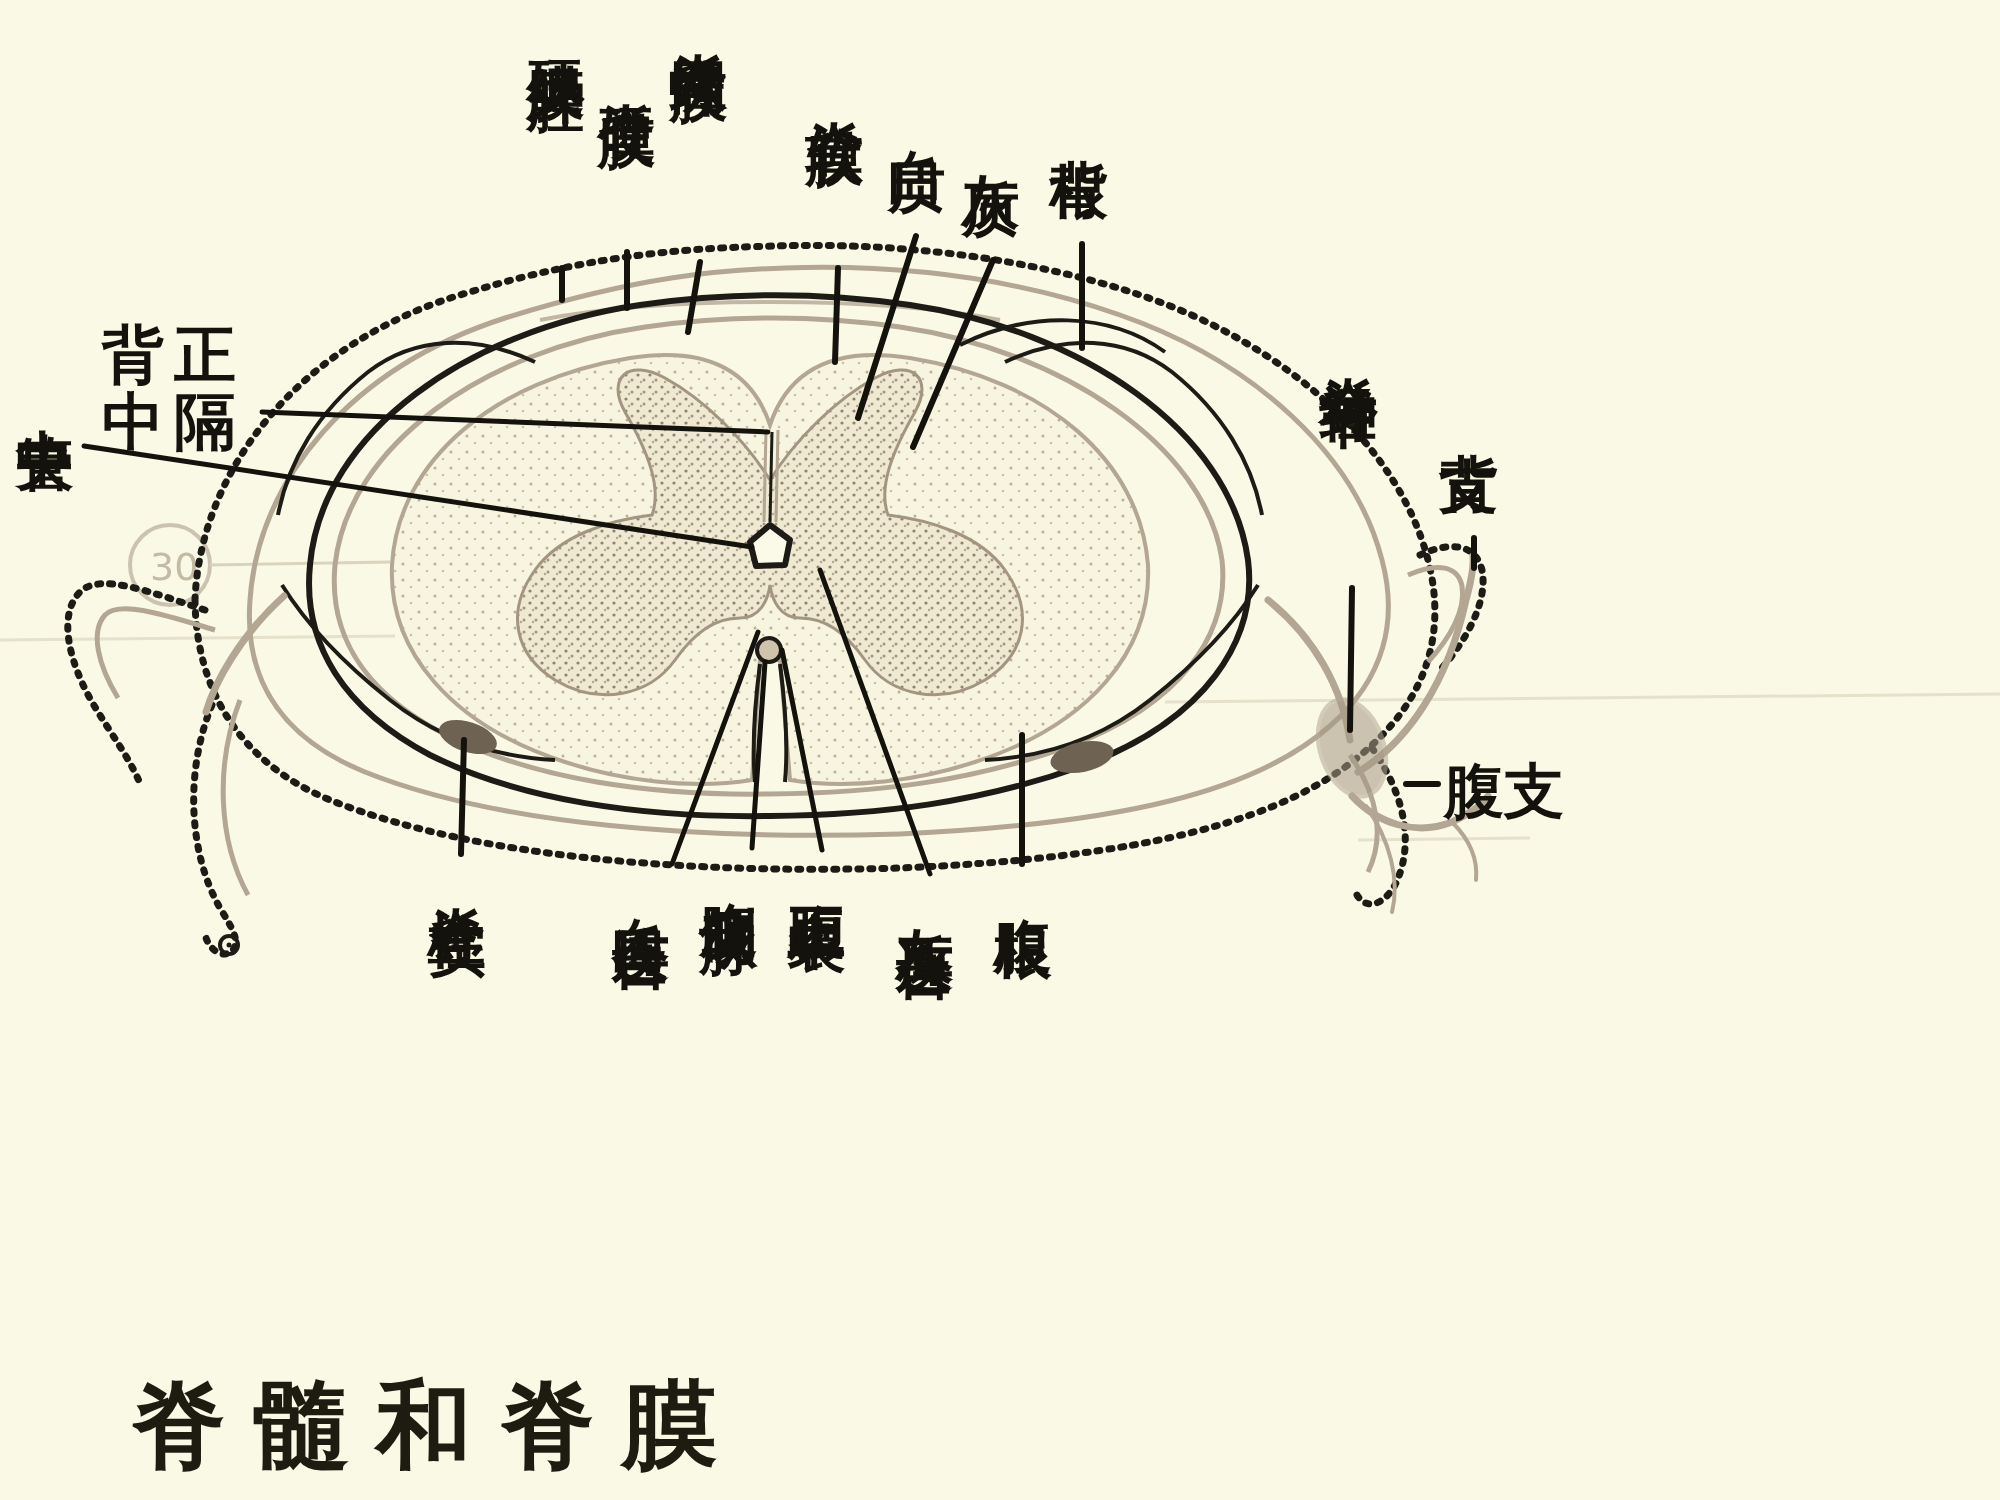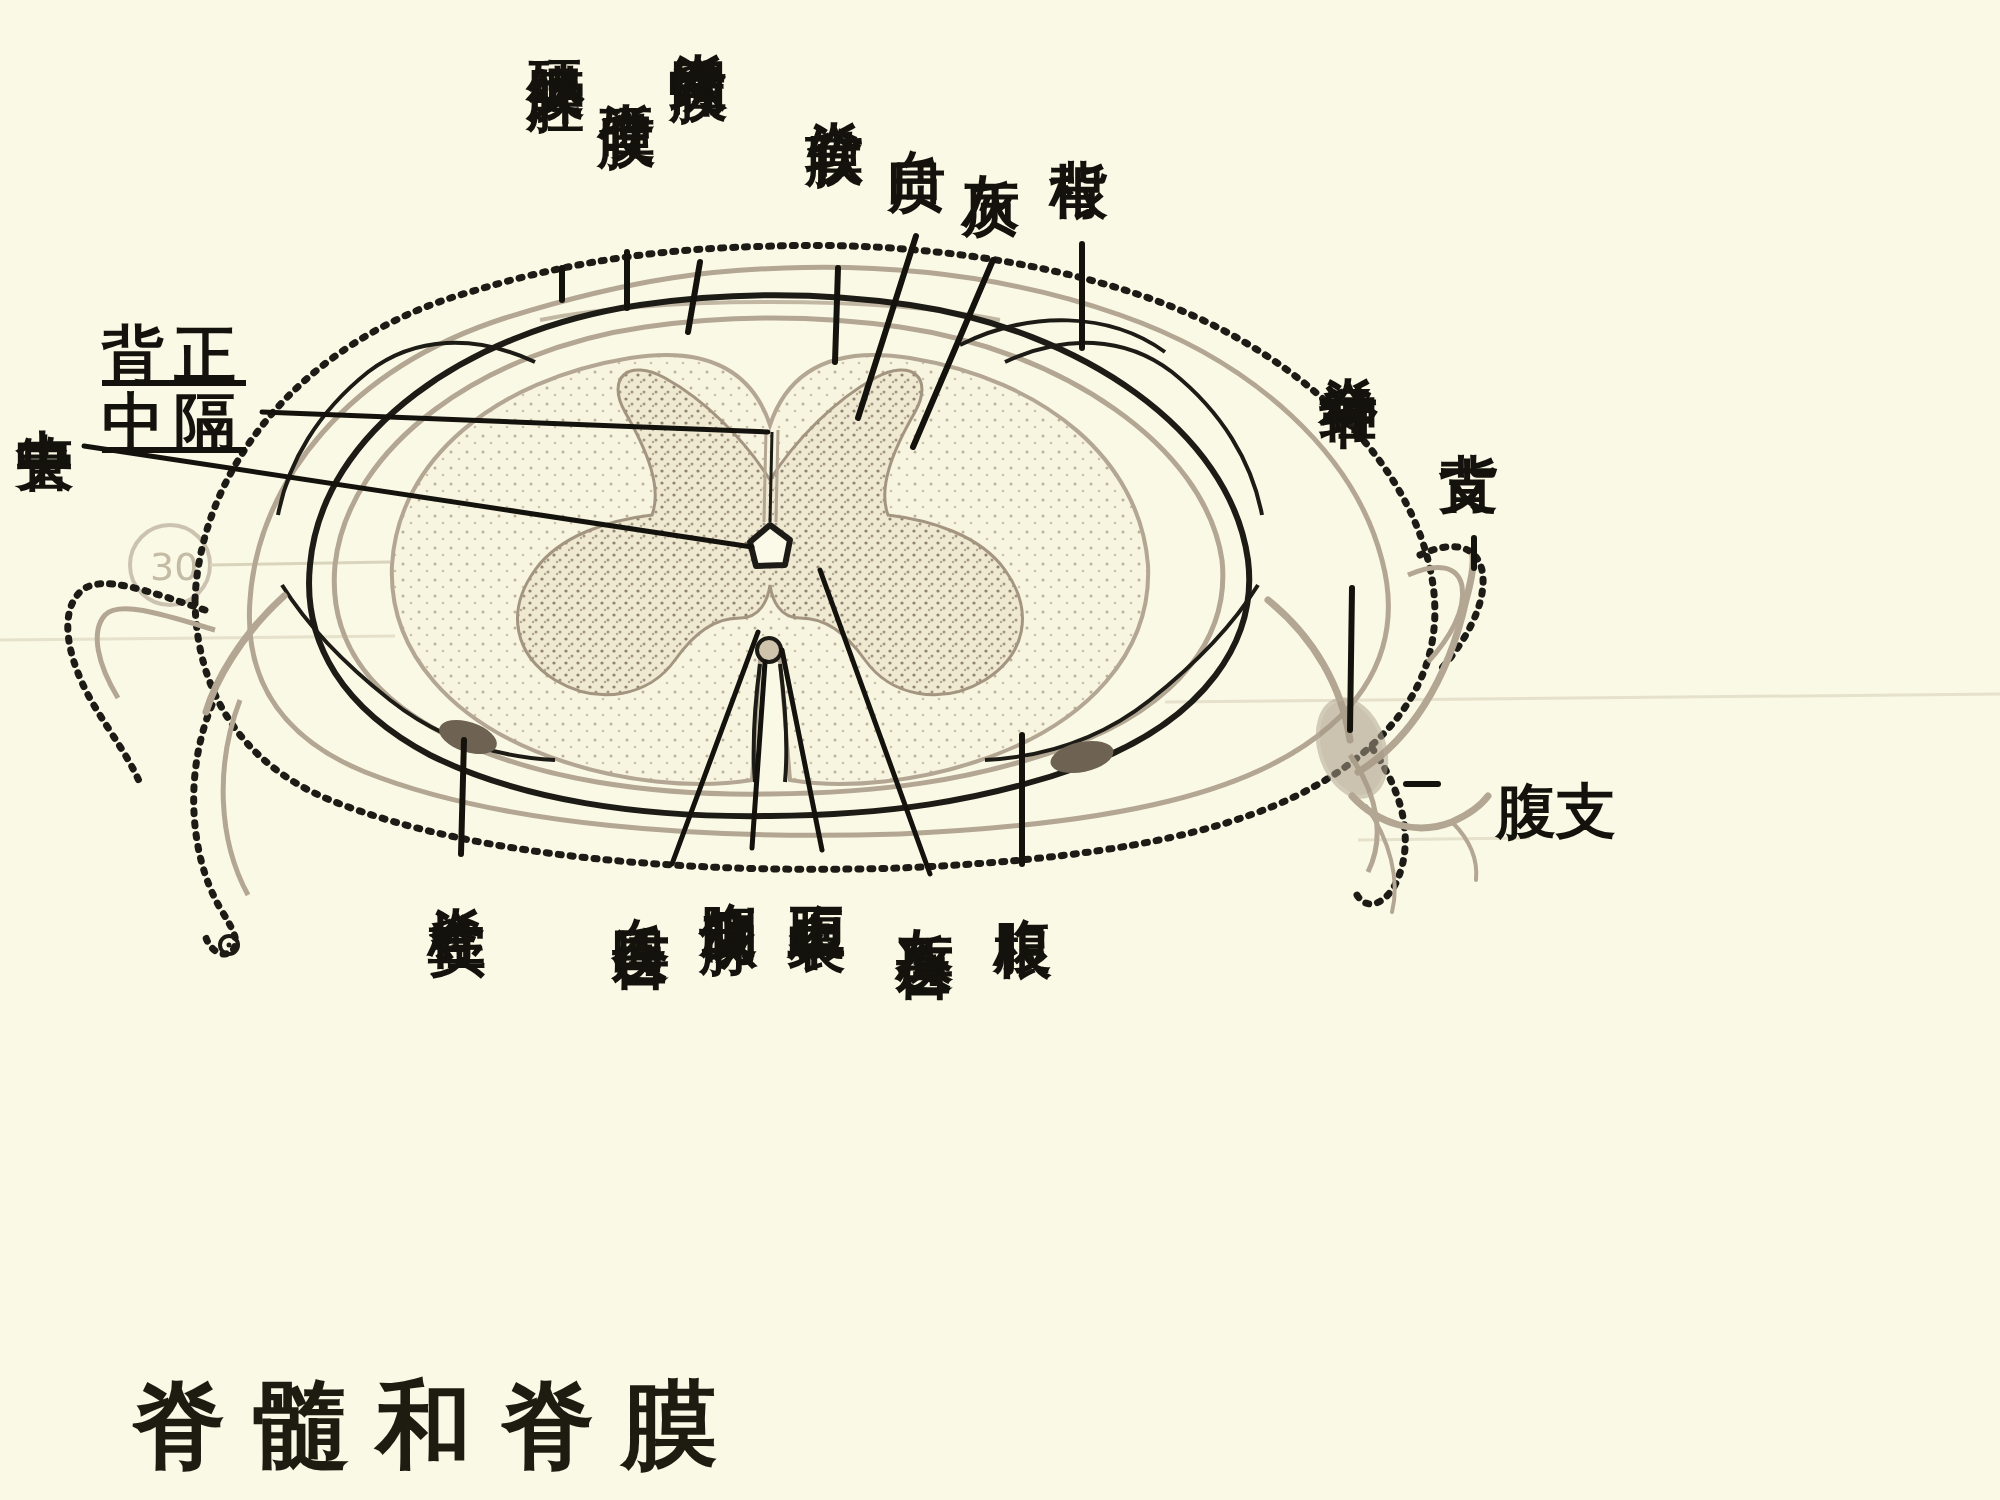--- a/index.html
+++ b/index.html
@@ -178,26 +178,26 @@
   </svg>
 
   <div class="label v" style="left:527px;top:14px;">硬膜外腔</div>
   <div class="label v" style="left:598px;top:58px;">脊硬膜</div>
   <div class="label v" style="left:670px;top:8px;">脊蛛网膜</div>
   <div class="label v" style="left:806px;top:76px;">脊软膜</div>
   <div class="label v" style="left:888px;top:104px;">白质</div>
   <div class="label v" style="left:962px;top:128px;">灰质</div>
   <div class="label v" style="left:1050px;top:112px;">背根</div>
 
-  <div class="label septum" style="left:102px;top:322px;text-decoration:underline;">背正中隔</div>
+  <div class="label septum" style="left:102px;top:322px;">背正中隔</div>
   <div class="label v" style="left:16px;top:382px;">中央管</div>
 
   <div class="label v" style="left:1320px;top:332px;">脊神经节</div>
   <div class="label v" style="left:1440px;top:406px;">背支</div>
-  <div class="label h" style="left:1496px;top:752px;margin-top:20px;">腹支</div>
+  <div class="label h" style="left:1444px;top:752px;">腹支</div>
 
   <div class="label v" style="left:428px;top:862px;">脊柱窦</div>
   <div class="label v" style="left:612px;top:872px;">白质连合</div>
   <div class="label v" style="left:700px;top:856px;">腹侧动脉</div>
   <div class="label v" style="left:788px;top:858px;">腹正中裂</div>
   <div class="label v" style="left:896px;top:882px;">灰质连合</div>
   <div class="label v" style="left:994px;top:872px;">腹根</div>
 
   <div class="fig-title">脊髓和脊膜</div>
 

